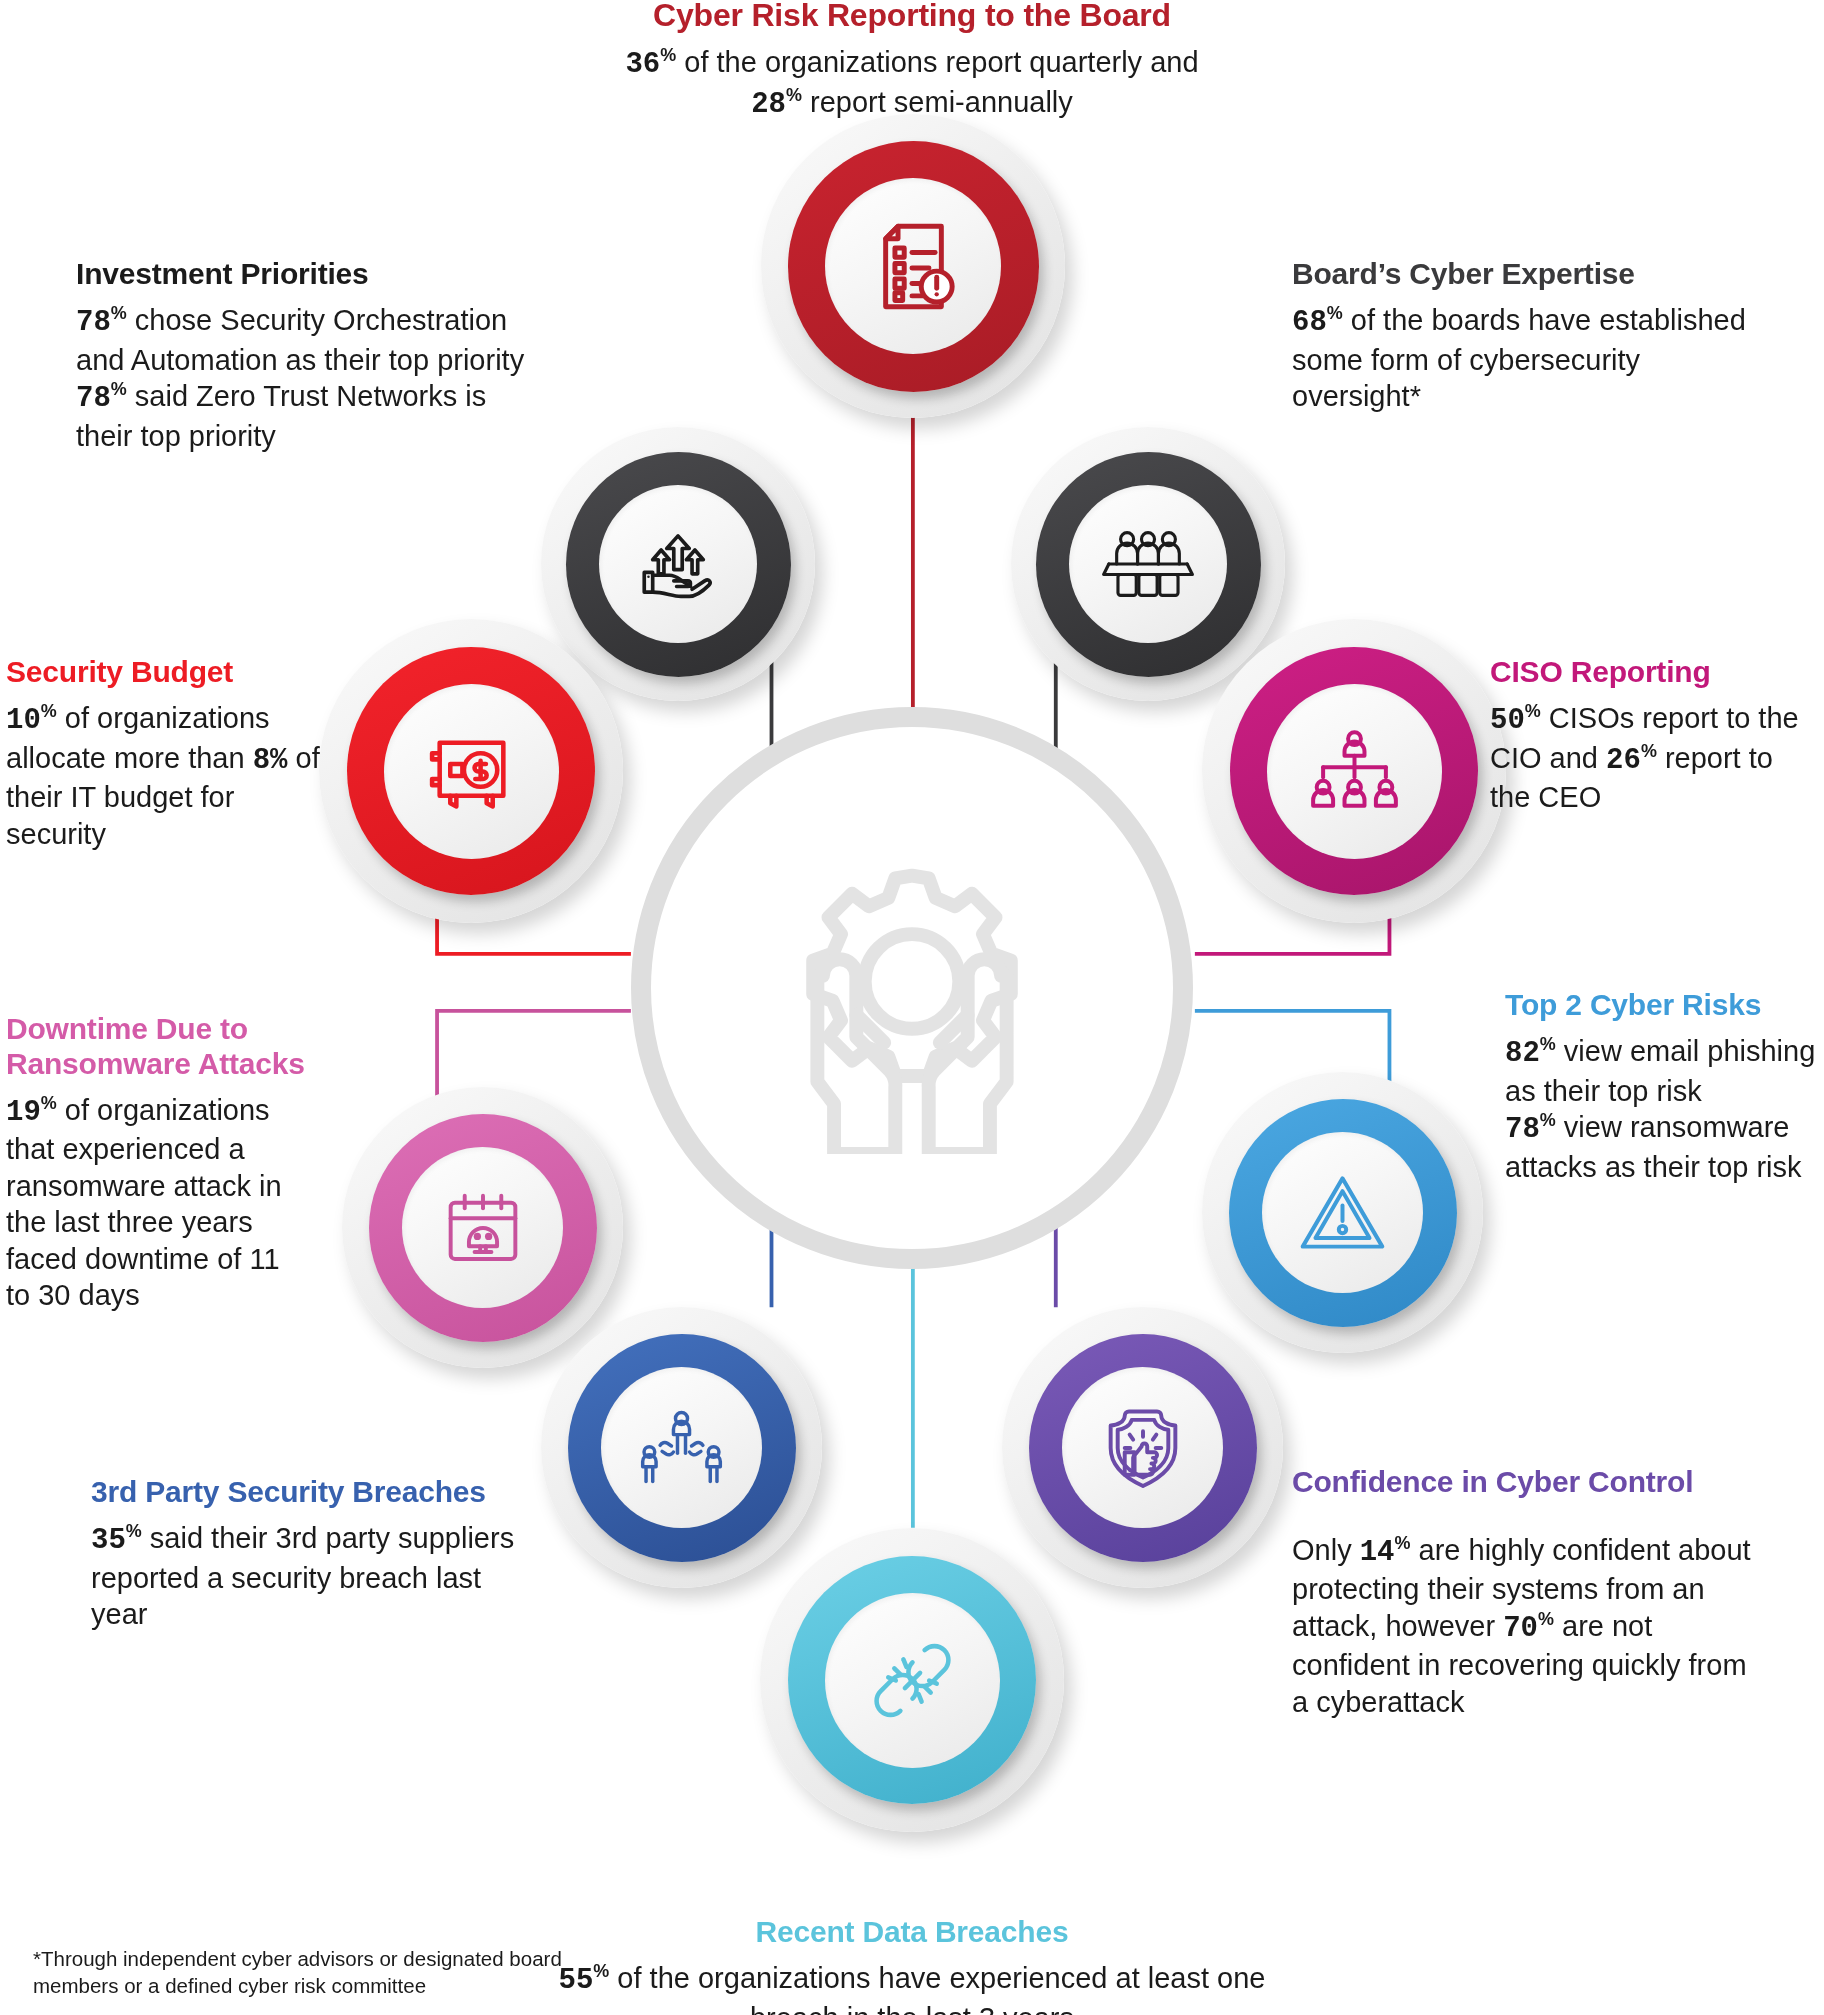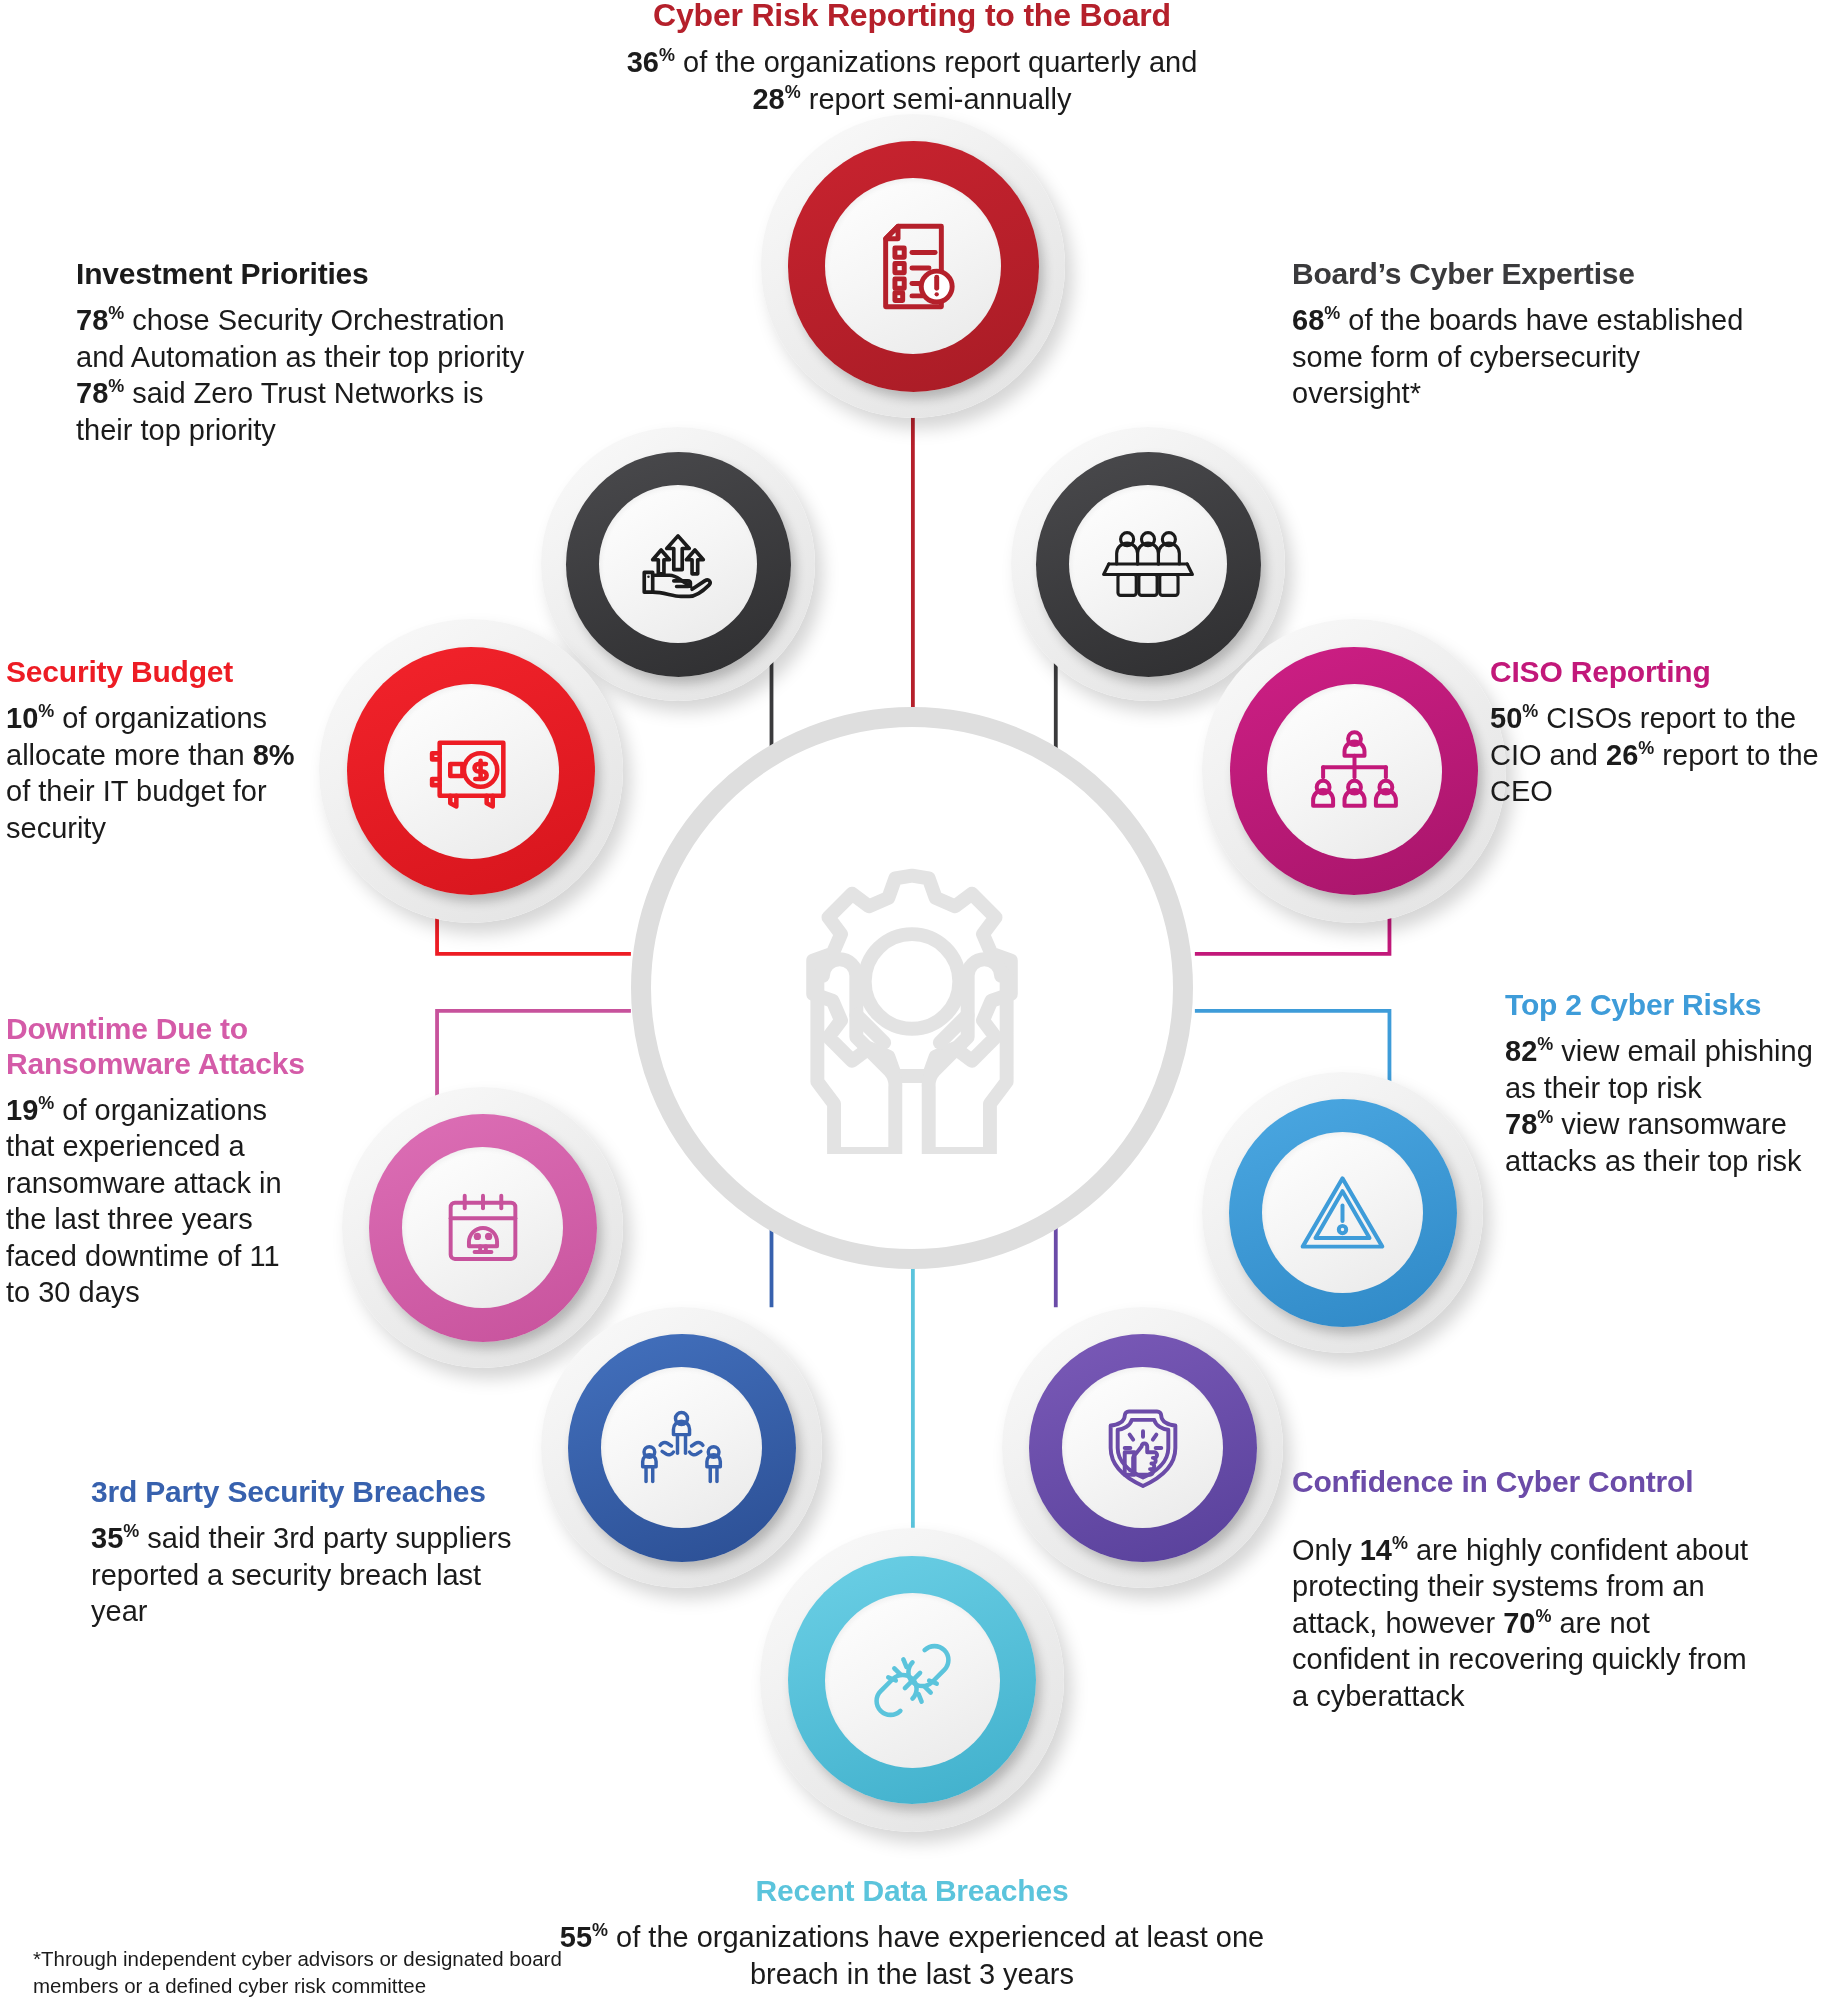--- a/index.html
+++ b/index.html
@@ -19,21 +19,21 @@
     line-height: 1.15;
     letter-spacing: -0.2px;
     margin-bottom: 10.6px;
   }
   .block p {
     font-size: 29px;
     line-height: 1.26;
     color: #1b1b1b;
     font-weight: 400;
   }
-  .block p b { font-weight: 700; }
+  .block p b { font-weight: 700; font-family: Liberation Mono, monospace; }
   .block p sup { font-size: 0.62em; font-weight: 700; vertical-align: super; line-height: 0; }
   .ta-c { text-align: center; }
   .ta-r { text-align: left; }
   .ta-l { text-align: left; }
 
   
   .node {
     position: absolute;
     border-radius: 50%;
     background: linear-gradient(145deg,#fbfbfb 0%, #ececec 55%, #e2e2e2 100%);
@@ -389,21 +389,21 @@
   </div>
 
   <div class="block ta-l" style="left:1292px; top:1465px; width:471px;">
     <h3 style="color:#6B4BA8;">Confidence in Cyber Control</h3>
     <p style="margin-top:32px;">
       <span>Only </span><b>14</b><sup>%</sup><span> are highly confident about protecting their systems from an attack, however </span><b>70</b><sup>%</sup><span> are not confident in recovering quickly from a cyberattack</span>
     </p>
   </div>
 
   <div class="block ta-c" style="left:532px; top:1874px; width:760px;">
-    <h3 style="color:#5BC4DC;">Recent Data Breaches</h3>
+    <h3 style="color:#5BC4DC;margin-top:41px;">Recent Data Breaches</h3>
     <p>
       <b>55</b><sup>%</sup><span> of the organizations have experienced at least one breach in the last 3 years</span>
     </p>
   </div>
 
   <div class="footnote" style="left:33px; top:1946px; width:555px;">*Through independent cyber advisors or designated board members or a defined cyber risk committee</div>
 
 </div>
 
 

